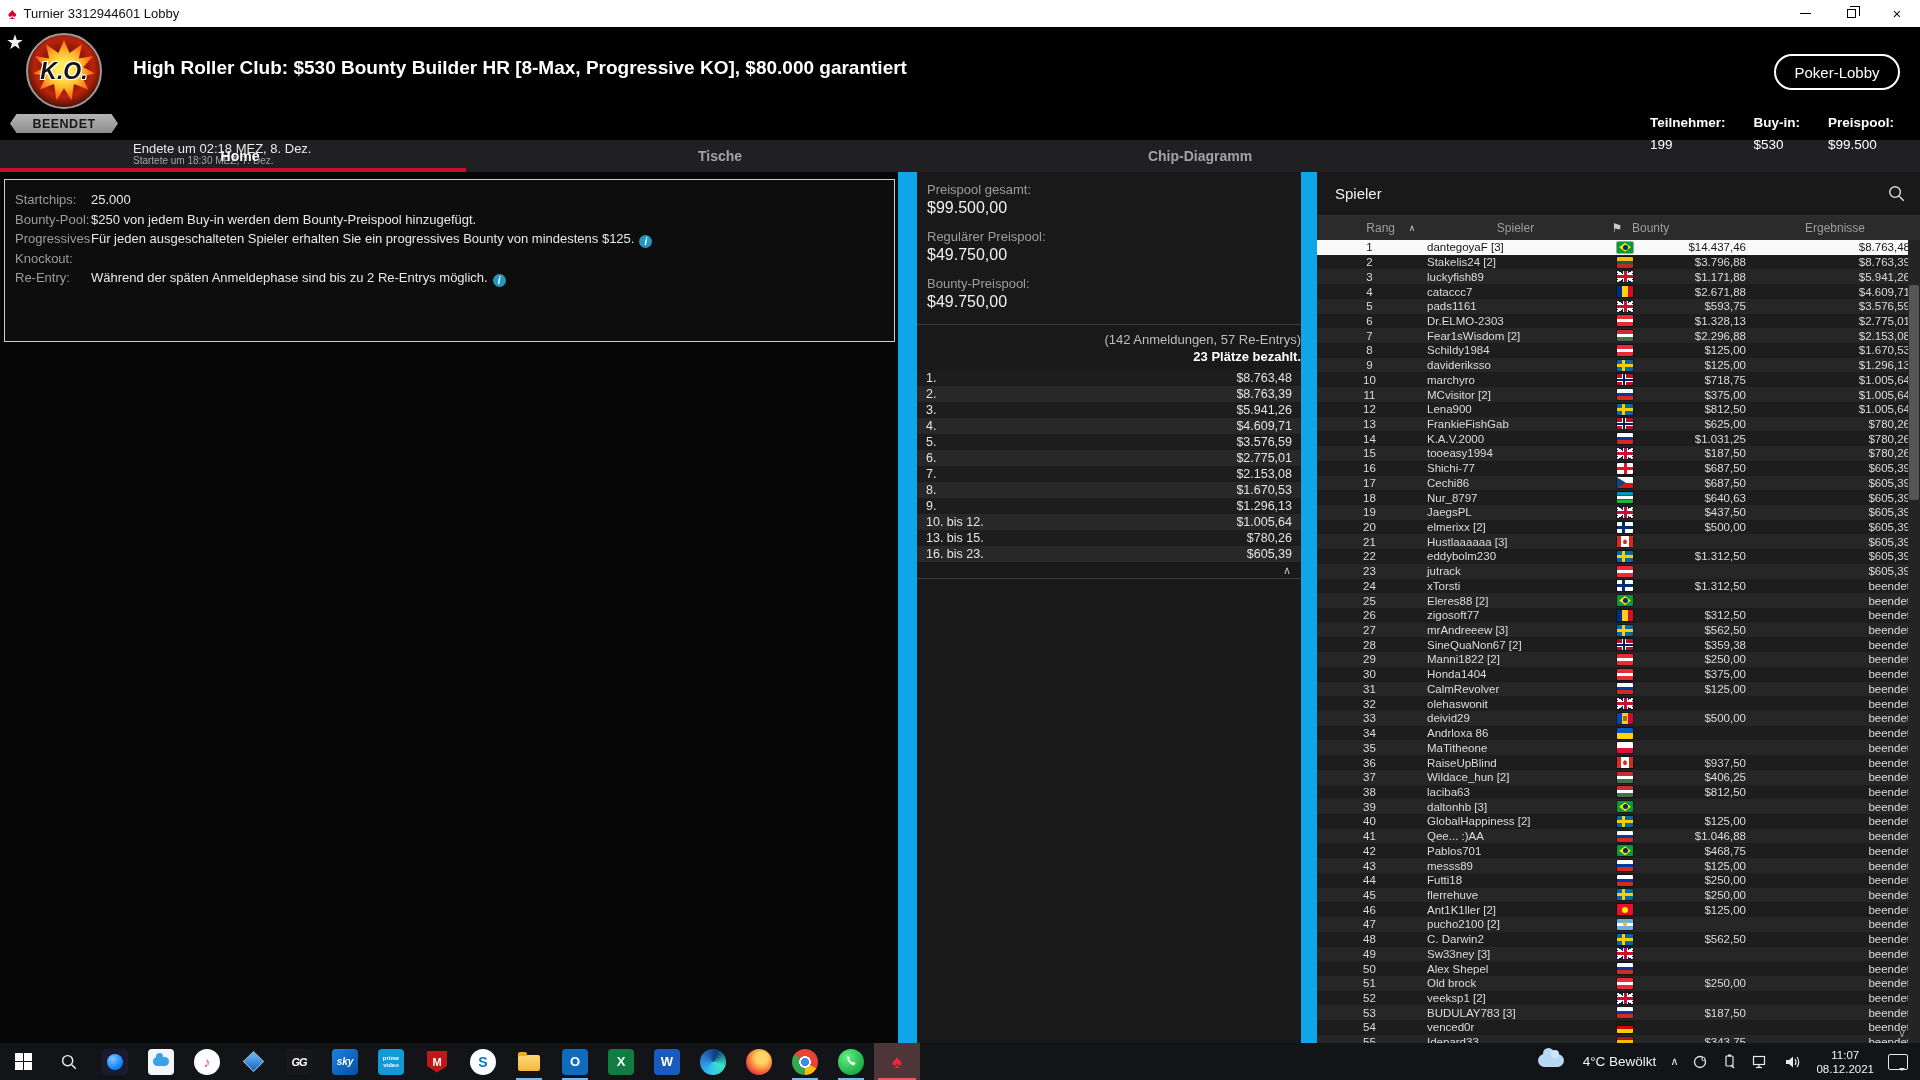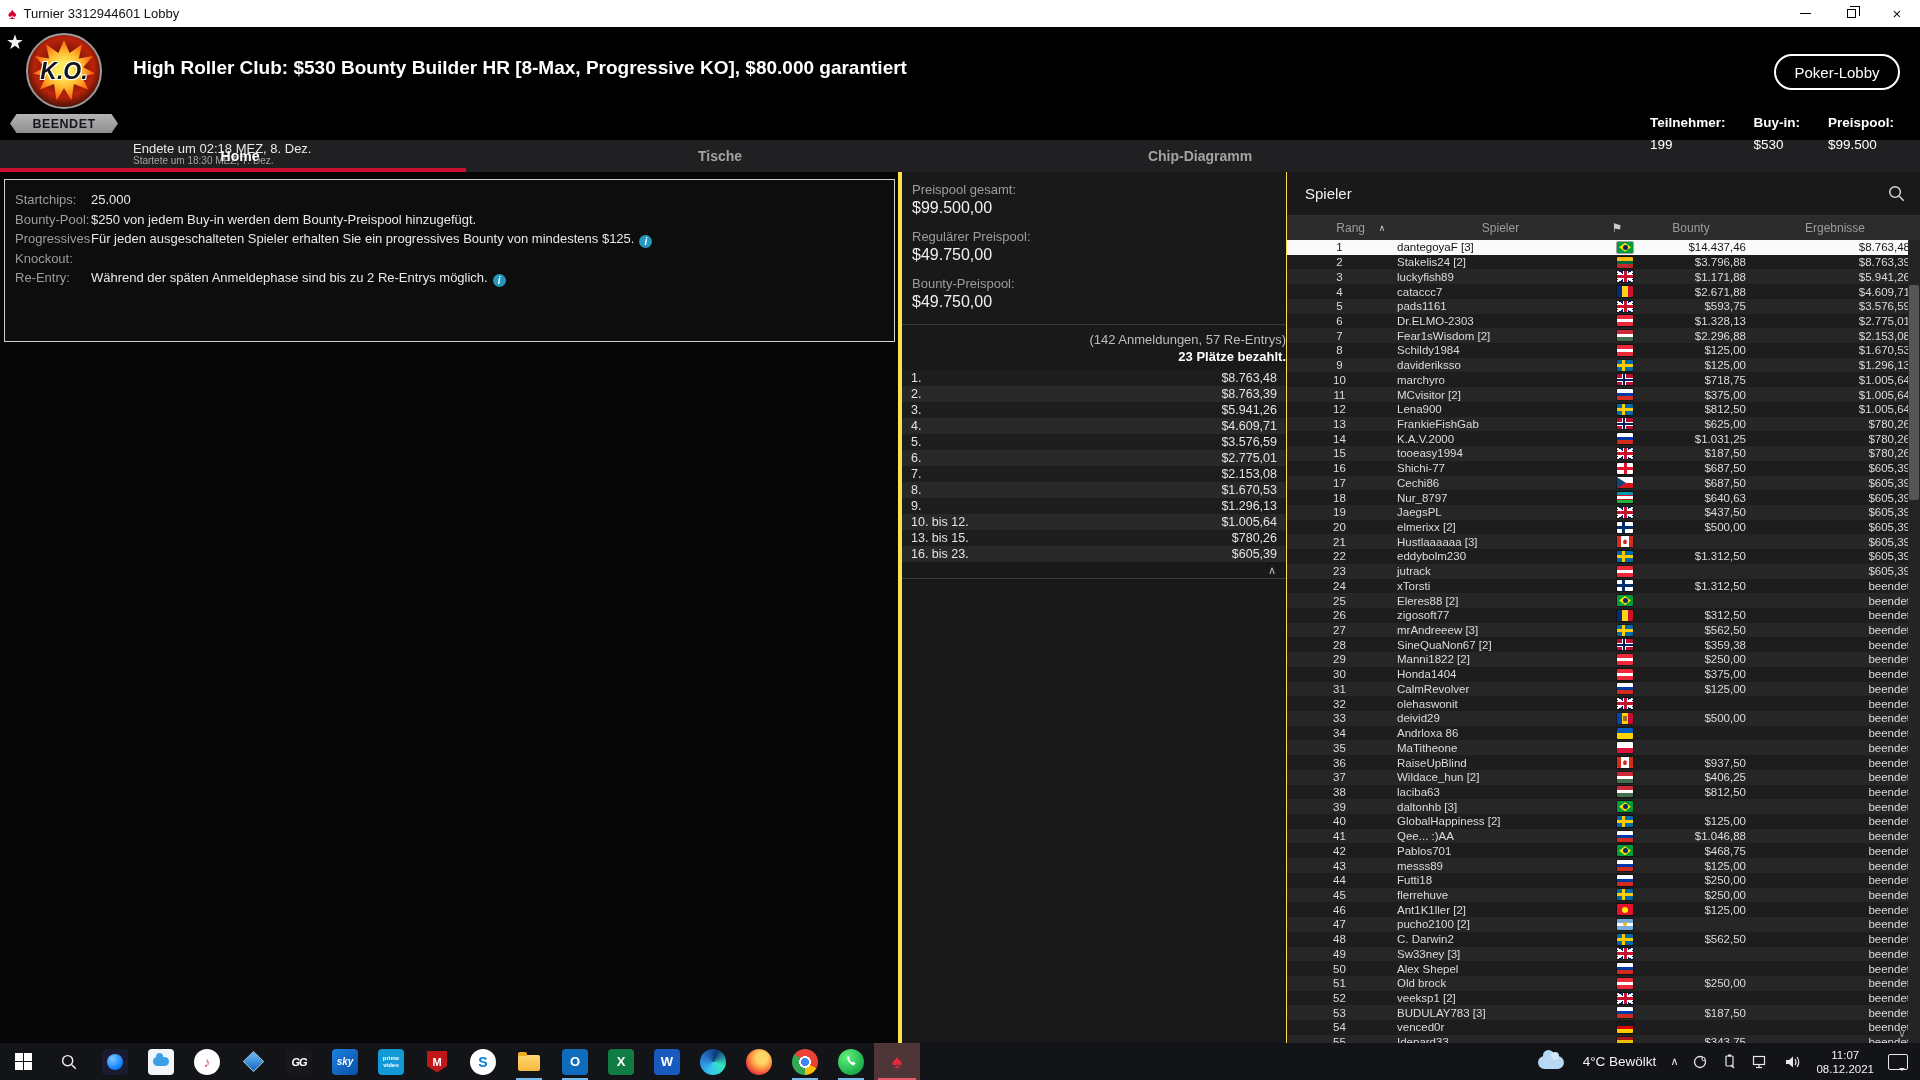--- a/index.html
+++ b/index.html
@@ -44,21 +44,21 @@
   .h-stat .val { font-size:13.5px; color:#fff; }
 
   
   .tabbar { height:32px; background:#202023; display:flex; flex:0 0 32px; }
   .tab { width:25%; position:relative; display:flex; align-items:center; justify-content:center;
     font-size:14px; color:#a3a3a3; cursor:pointer;font-weight:bold; }
   .tab.active { color:#fff; font-weight:bold; }
   .tab.active::after { content:""; position:absolute; left:0; right:14px; bottom:0; height:4px; background:#c8102e; }
 
   
-  .content { flex:1; display:flex; background:#fde047; overflow:hidden; }
+  .content { flex:1; display:flex; background:#0ea5e9; overflow:hidden;gap:15px; }
   .col-left { width:898px; flex:0 0 898px; position:relative; background:#060606; }
   .info-box { position:absolute; left:4px; top:7px; width:891px; height:163px; border:1px solid #cfcfcf; background:#0d0d0d; padding:10px 0 0 10px; }
   .info-row { display:flex; line-height:19.5px; font-size:13px; }
   .info-row .ilbl { width:76px; color:#9d9d9d; flex:0 0 76px; }
   .info-row .itxt { color:#e8e8e8; }
   .info-icon { display:inline-block; width:13px; height:13px; border-radius:50%; background:#2596be; color:#fff;
     font-size:10px; font-weight:bold; font-style:italic; text-align:center; line-height:13px; margin-left:5px; vertical-align:-2px; cursor:pointer; }
 
   .col-mid { width:384px; flex:0 0 384px; margin-left:4px; background:#191919; color:#e8e8e8; display:flex; flex-direction:column; }
   .pools { padding:9px 10px 0 10px; }
@@ -78,21 +78,21 @@
 
   .col-right { flex:1; margin-left:1px; background:#191919; display:flex; flex-direction:column; position:relative; }
   .players-head { height:44px; flex:0 0 44px; display:flex; align-items:center; justify-content:space-between; padding:0 14px 0 18px;
     color:#f0f0f0; font-size:15px; border-bottom:1px solid #303030; }
   .search-btn { cursor:pointer; display:flex; }
   .table-head { height:24px; flex:0 0 24px; background:#2b2b2b; display:flex; align-items:center; font-size:12px; color:#9d9d9d; }
   .th-rank { width:78px; text-align:right; cursor:pointer; }
   .th-caret { width:34px; text-align:center; color:#c9c9c9; font-size:9px; cursor:pointer; }
   .th-player { flex:1; text-align:center; cursor:pointer; }
   .th-flag { width:30px; text-align:center; font-size:12px; color:#c9c9c9; }
-  .th-bounty { width:118px; text-align:center; cursor:pointer; }
+  .th-bounty { width:118px; text-align:left; cursor:pointer; }
   .th-results { width:170px; text-align:center; cursor:pointer; }
   .rows-wrap { flex:1; overflow:hidden; position:relative; }
   .prow { height:14.72px; display:flex; align-items:center; font-size:11.5px; color:#dcdcdc; cursor:default; }
   .prow:nth-child(odd) { background:#262626; }
   .prow:nth-child(even) { background:#1d1d1d; }
   .prow.selected { background:#fafafa; color:#141414; }
   .pc-rank { width:105px; text-align:center; flex:0 0 105px; }
   .pc-name { flex:1; padding-left:5px; white-space:nowrap; overflow:hidden; }
   .pc-flag { width:30px; flex:0 0 30px; display:flex; justify-content:center; }
   .pc-bounty { width:112px; flex:0 0 112px; text-align:right; padding-right:6px; }
@@ -176,21 +176,21 @@
   .tb-word .tile { background:#185abd; color:#fff; font-size:13px; }
   .tb-edge .tile { border-radius:50%; background:conic-gradient(from 200deg,#35c1f1,#2b7cd3,#0d3a7a,#35e5c0,#35c1f1); }
   .tb-firefox .tile { border-radius:50%; background:radial-gradient(circle at 60% 35%,#ffd567 0 25%,#ff9640 45%,#e3383c 75%,#952bb9 100%); }
   .tb-chrome .tile { border-radius:50%; background:
       radial-gradient(circle at 50% 50%, #4285f4 0 4px, #fff 4px 6px, transparent 6px),
       conic-gradient(#ea4335 0 33%, #fbbc05 33% 50%, #34a853 50% 85%, #ea4335 85%); }
   .tb-whatsapp .tile { border-radius:50%; background:radial-gradient(circle at 35% 30%,#5ff27a,#1bab49 75%); }
   .tb-pokerstars .tile { background:transparent; color:#e8283d; font-size:19px; }
 
   .tray { margin-left:auto; display:flex; align-items:center; gap:14px; padding-right:12px; }
-  .weather { display:flex; align-items:flex-end; gap:19px; cursor:pointer; }
+  .weather { display:flex; align-items:flex-start; gap:19px; cursor:pointer; }
   .cloud { width:26px; height:13px; background:#b7d9f3; border-radius:8px; position:relative; }
   .cloud::before { content:""; position:absolute; left:5px; top:-6px; width:11px; height:11px; border-radius:50%; background:#b7d9f3; }
   .cloud::after { content:""; position:absolute; left:13px; top:-4px; width:8px; height:8px; border-radius:50%; background:#cfe6f8; }
   .weather-text { font-size:13.5px; color:#f2f2f2; }
   .tray-chevron { color:#e5e5e5; font-size:11px; cursor:pointer; }
   .tray-ico { display:flex; cursor:pointer; }
   .clock { text-align:center; font-size:11.5px; line-height:14px; color:#f2f2f2; cursor:pointer; }
   .notif { width:20px; height:16px; border:1.5px solid #e8e8e8; border-radius:2px; position:relative; cursor:pointer; }
   .notif::after { content:""; position:absolute; bottom:-5px; right:2px; border:3px solid transparent; border-top-color:#e8e8e8; }
 </style>

